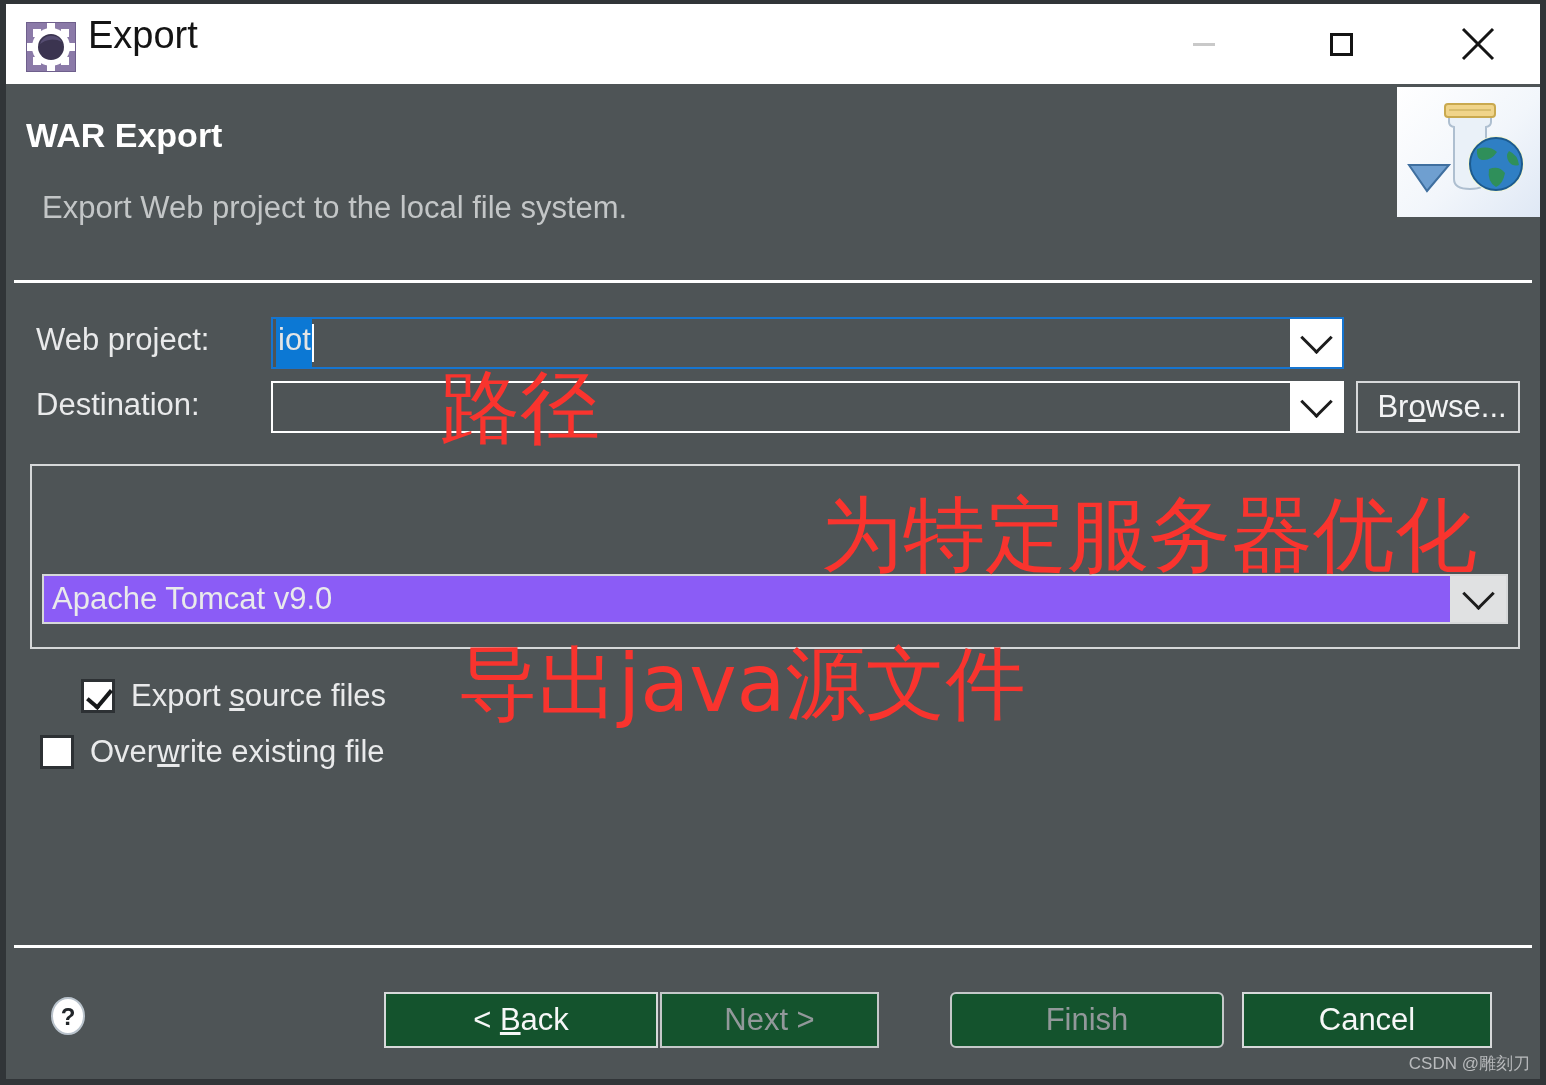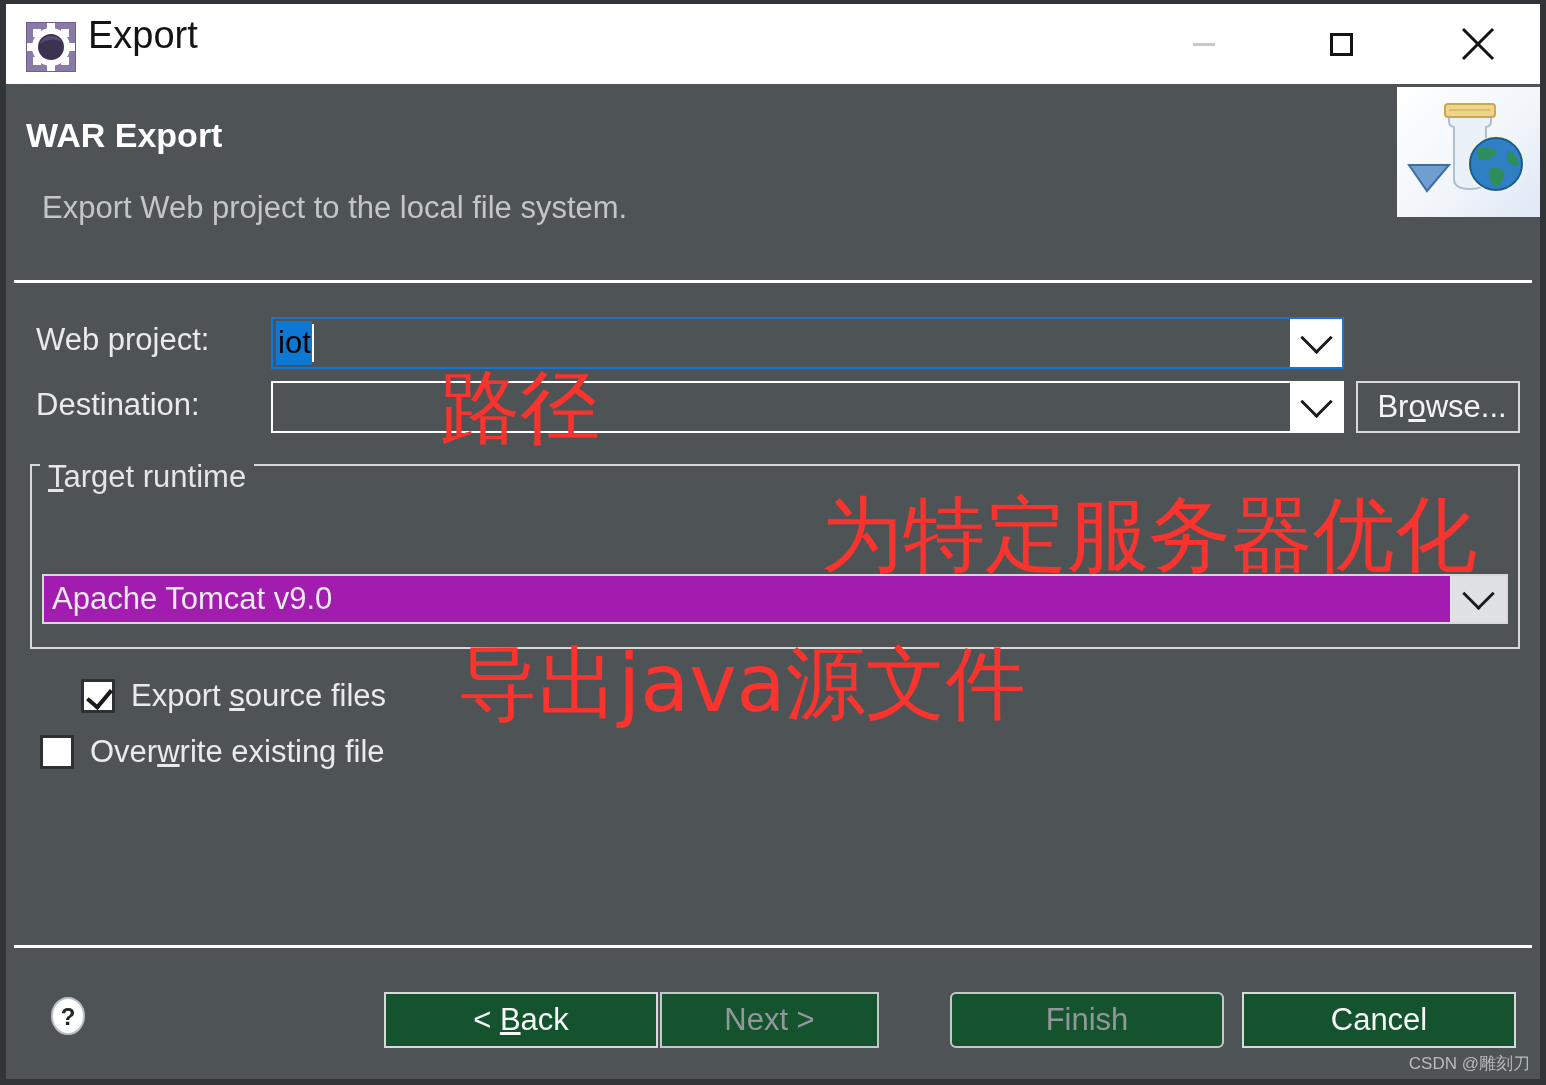--- a/index.html
+++ b/index.html
@@ -127,23 +127,23 @@
   }
   #combo-webproject .combo-text {
     flex: 1;
     position: relative;
     display: flex;
     align-items: center;
     padding-left: 3px;
   }
   .selected-text {
     background: #0c78d4;
-    color: #000000;
-    font-size: 31px;
-    padding: 2px 1px 2px 2px;
+    color: #e5e5e5;
+    font-size: 31px;
+    padding: 2px 1px 8px 2px;
     line-height: 40px;
     white-space: nowrap;
   }
   .caret {
     display: inline-block;
     width: 2px;
     height: 38px;
     background: #ffffff;
     vertical-align: middle;
   }
@@ -239,21 +239,21 @@
   #cbrow-optimize { left: 38px; top: 516px; }
   #cbrow-exportsrc { left: 34px; top: 674px; padding-left: 41px; }
   #cbrow-overwrite { left: 34px; top: 730px; }
 
   #combo-runtime {
     position: absolute;
     left: 36px; top: 570px;
     width: 1466px; height: 50px;
     border: 2px solid #d6d8d9;
     box-sizing: border-box;
-    background: #a21caf;
+    background: #8b5cf6;
     display: flex;
     align-items: stretch;
   }
   #combo-runtime .combo-text {
     flex: 1;
     display: flex;
     align-items: center;
     padding-left: 8px;
     font-size: 31px;
     color: #e9eaeb;
@@ -289,21 +289,21 @@
     display: flex;
     align-items: center;
     justify-content: center;
     white-space: nowrap;
   }
   .footer-btn.enabled { color: #f6f7f7; }
   .footer-btn.disabled { color: #92989a; border-color: #c5c8c9; }
   #btn-back { left: 378px; width: 274px; }
   #btn-next { left: 654px; width: 219px; }
   #btn-finish { left: 944px; width: 274px; border-radius: 6px; }
-  #btn-cancel { left: 1236px; width: 274px; }
+  #btn-cancel { left: 1236px; width: 250px; }
 
   .mn { text-decoration: underline; }
 
   
   .annot {
     position: absolute;
     color: #f9342e;
     font-family: "DejaVu Sans", "Liberation Sans", sans-serif;
     white-space: nowrap;
     line-height: 1;
@@ -403,21 +403,20 @@
     <div class="combo-arrow">
       <span class="chev"></span>
     </div>
   </div>
 
   <div id="btn-browse">
     <span>Br<span class="mn">o</span>wse...</span>
   </div>
 
   <div id="group-target-runtime"></div>
-  <div id="group-legend"><span class="mn">T</span>arget runtime</div>
 
 
   <div id="combo-runtime">
     <div class="combo-text">Apache Tomcat v9.0</div>
     <div class="combo-arrow">
       <span class="chev"></span>
     </div>
   </div>
 
   <div class="checkbox-row" id="cbrow-exportsrc">

